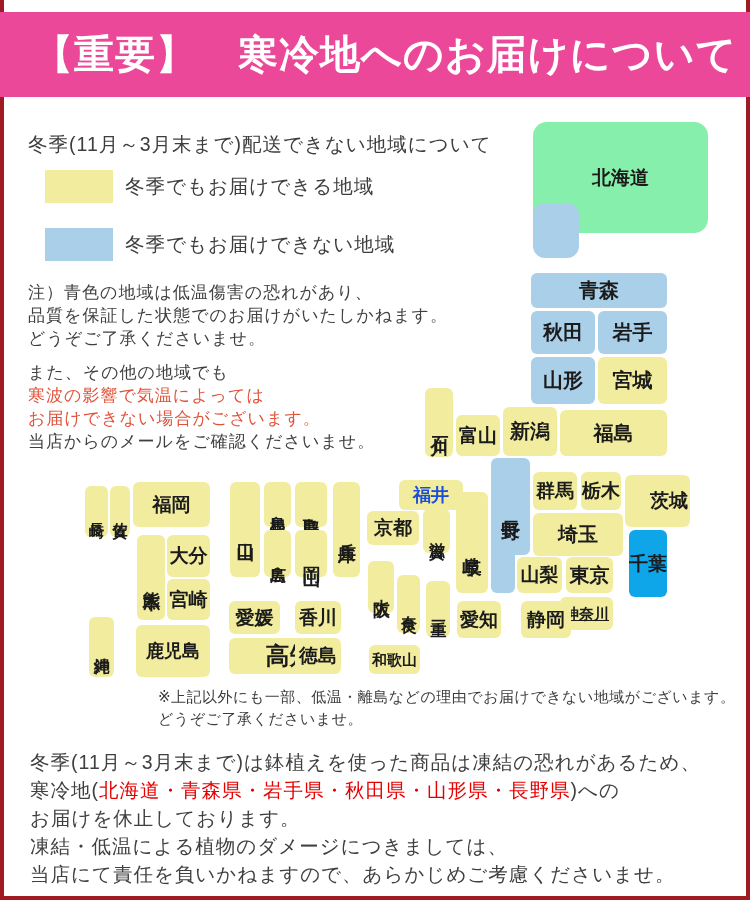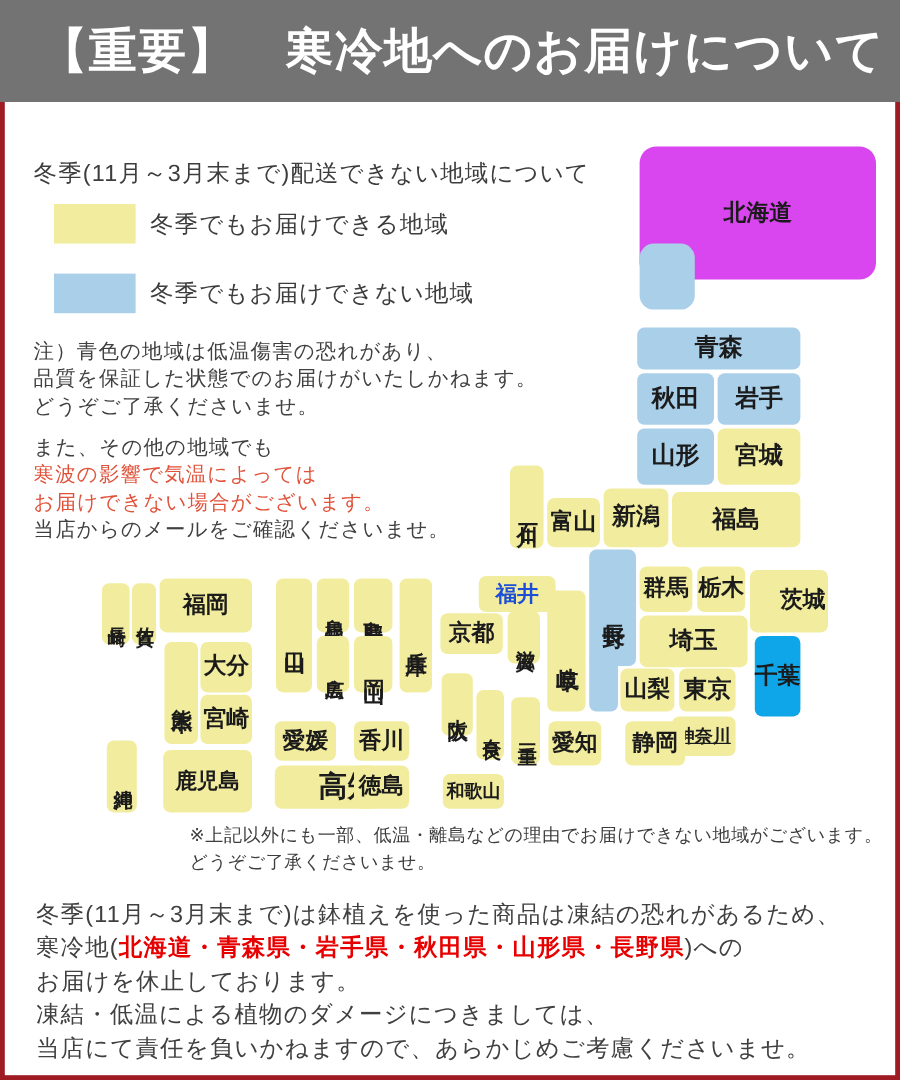--- a/index.html
+++ b/index.html
@@ -26,40 +26,40 @@
   .legend-row{position:absolute;left:45px;height:33px;display:flex;align-items:center;}
   .legend-row-1{top:170px;}
   .legend-row-2{top:228px;}
   .swatch{width:68px;height:33px;display:inline-block;flex:0 0 auto;}
   .legend-label{margin-left:12px;font-size:19.5px;color:#3d3d3d;letter-spacing:1px;white-space:nowrap;}
   .note1{position:absolute;left:28px;top:281px;}
   .note2{position:absolute;left:28px;top:361px;}
   .note-line{font-size:17px;line-height:23px;letter-spacing:1px;white-space:nowrap;}
   .s-n{color:#404040;}
   .s-r{color:#e0523a;}
-  .s-rb{color:#e60000;font-weight:bold;}
+  .s-rb{color:#e60000;font-weight:normal;}
   .map{position:absolute;left:0;top:0;width:750px;height:900px;z-index:1;}
   .region{
     position:absolute;display:flex;align-items:center;justify-content:center;
     font-weight:bold;
   }
   .region span{line-height:1.05;text-align:center;}
   .region.v span{writing-mode:vertical-rl;text-orientation:upright;letter-spacing:2px;}
   .footnote{position:absolute;left:158px;top:686px;}
   .footnote div{font-size:15px;line-height:22px;color:#3d3d3d;letter-spacing:0.5px;white-space:nowrap;}
   .footer{position:absolute;left:30px;top:748px;}
   .footer-line{font-size:19.5px;line-height:28px;letter-spacing:1px;white-space:nowrap;}
 </style>
 </head>
 <body>
 
 <div class="page">
 
   <div class="map" id="map">
-      <div class="region h" style="left: 533px; top: 122px; width: 197px; height: 111px; background: #d946ef; border-radius: 14px; font-size: 19px; color: rgb(27, 27, 27);">
+      <div class="region h" style="left: 533px; top: 122px; width: 175px; height: 111px; background: #86efac; border-radius: 14px; font-size: 19px; color: rgb(27, 27, 27);">
         <span>北海道</span>
       </div>
       <div class="region h" style="left: 533px; top: 203px; width: 46px; height: 55px; background: rgb(170, 207, 233); border-radius: 12px; font-size: 19px; color: rgb(27, 27, 27);"></div>
       <div class="region h" style="left: 531px; top: 273px; width: 136px; height: 35px; background: rgb(170, 207, 233); border-radius: 6px; font-size: 20px; color: rgb(27, 27, 27);">
         <span>青森</span>
       </div>
       <div class="region h" style="left: 531px; top: 311px; width: 64px; height: 43px; background: rgb(170, 207, 233); border-radius: 6px; font-size: 20px; color: rgb(27, 27, 27);">
         <span>秋田</span>
       </div>
       <div class="region h" style="left: 598px; top: 311px; width: 69px; height: 43px; background: rgb(170, 207, 233); border-radius: 6px; font-size: 20px; color: rgb(27, 27, 27);">
@@ -194,21 +194,21 @@
       </div>
       <div class="region v" style="left: 89px; top: 617px; width: 25px; height: 60px; background: rgb(242, 237, 158); border-radius: 6px; font-size: 16px; color: rgb(27, 27, 27);">
         <span>沖縄</span>
       </div>
     </div>
 
   <div class="frame frame-left" style="background: rgb(158, 27, 35);"></div>
   <div class="frame frame-right" style="background: rgb(158, 27, 35);"></div>
   <div class="frame frame-bottom" style="background: rgb(158, 27, 35);"></div>
 
-  <div class="banner" id="banner" style="background: #737373;">
+  <div class="banner" id="banner" style="background: #ec4899; margin-top: 12px;">
     <span class="banner-title" style="color: rgb(255, 255, 255);">【重要】　寒冷地へのお届けについて</span>
   </div>
 
   <div class="intro-heading">冬季(11月～3月末まで)配送できない地域について</div>
 
   <div class="legend-row legend-row-1">
     <span class="swatch" id="swatch-0" style="background: rgb(242, 237, 158);"></span>
     <span class="legend-label">冬季でもお届けできる地域</span>
   </div>
   <div class="legend-row legend-row-2">

